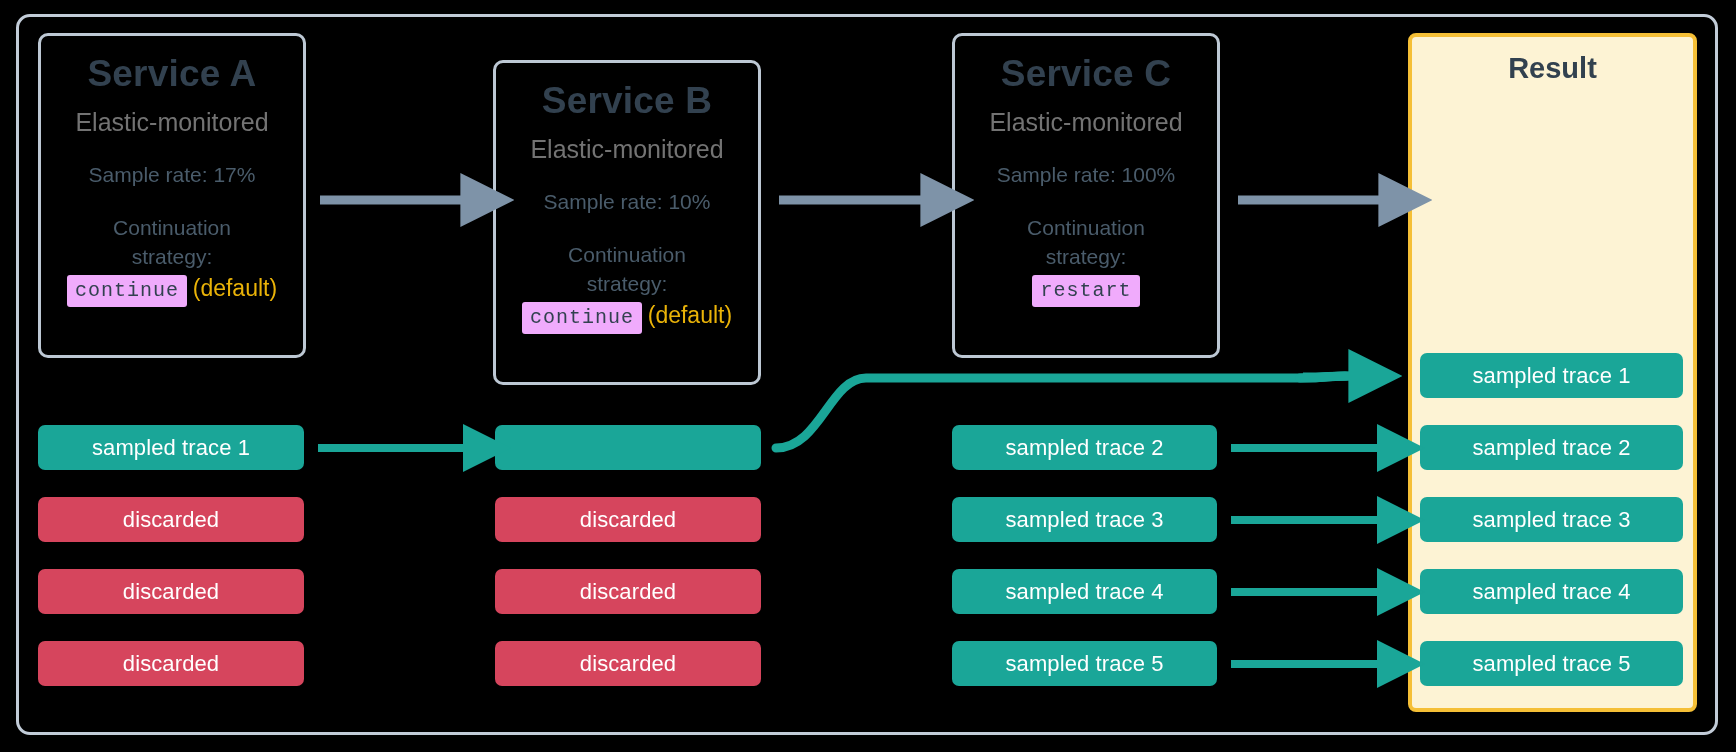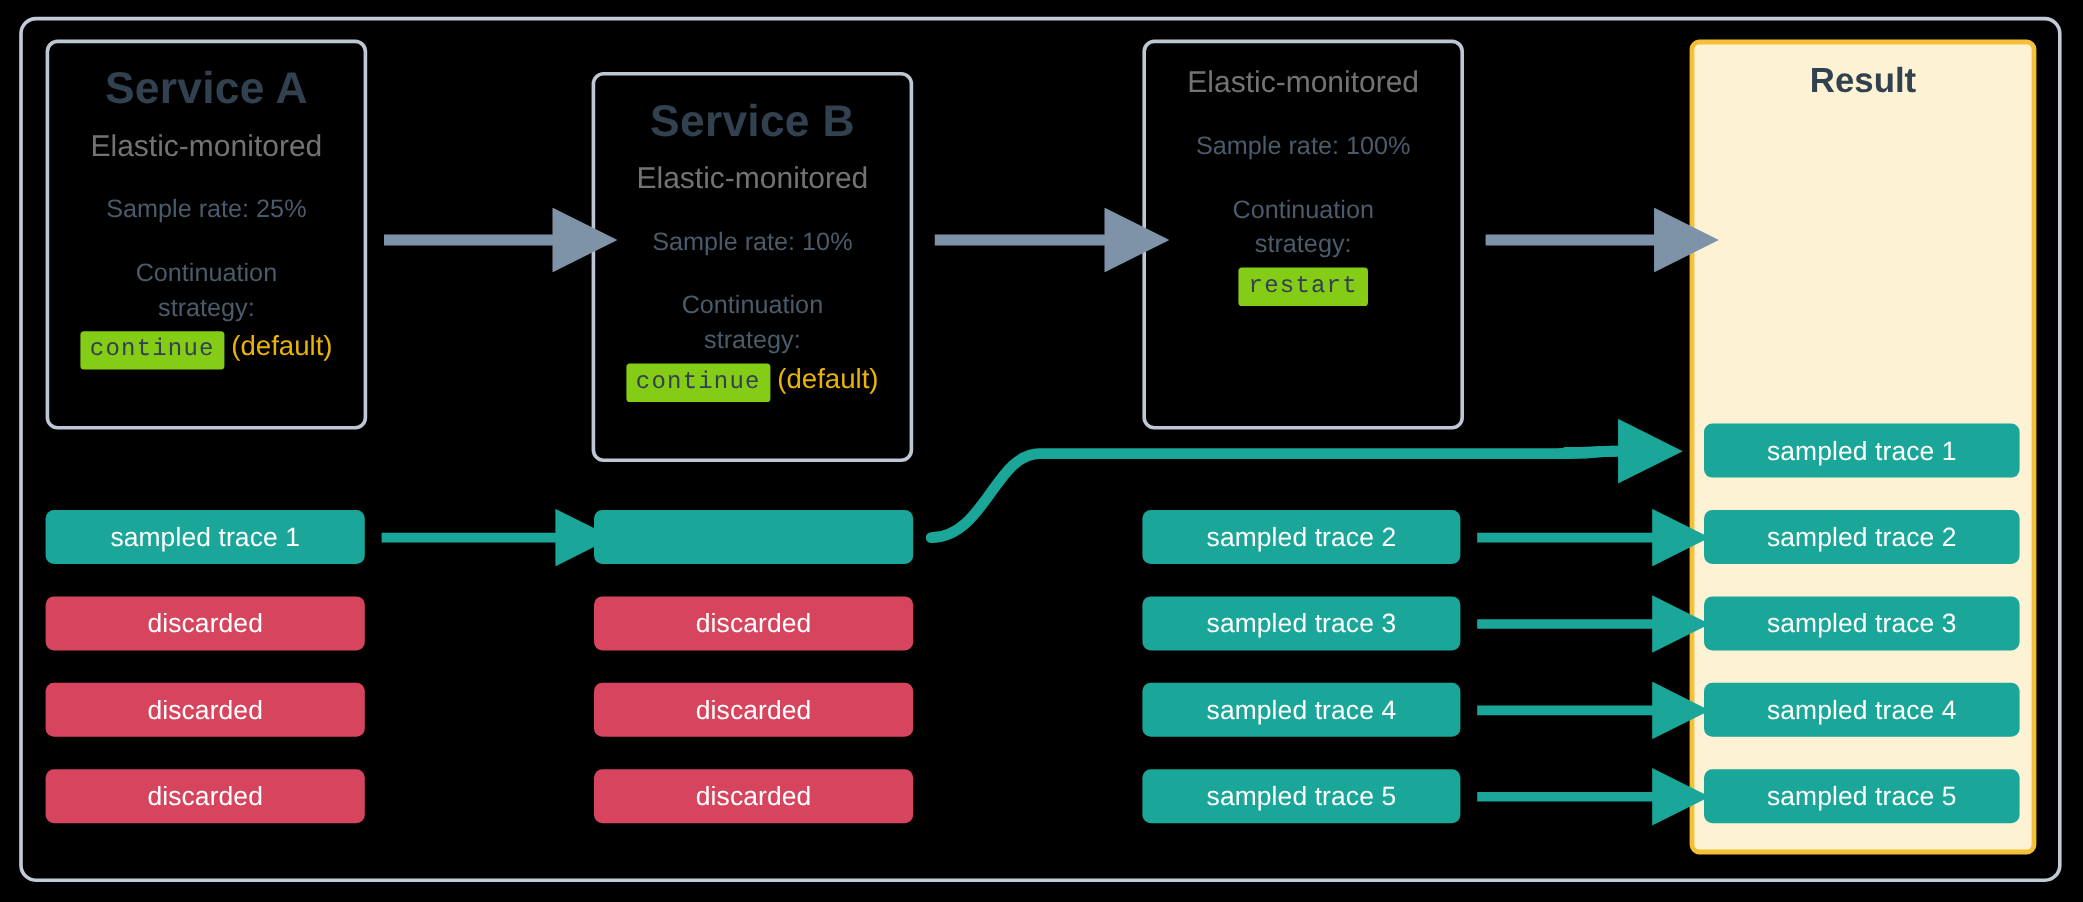--- a/index.html
+++ b/index.html
@@ -62,21 +62,21 @@
     margin-bottom: 26px;
   }
   .service-strategy {
     font-size: 21px;
     color: #4a5c6b;
     line-height: 1.35;
     padding: 0 16px;
   }
   .code-chip {
     display: inline-block;
-    background: #84cc16;
+    background: #f0abfc;
     color: #32414f;
     font-family: "Liberation Mono", "DejaVu Sans Mono", monospace;
     font-size: 20px;
     letter-spacing: 1px;
     padding: 2px 8px 3px;
     border-radius: 3px;
     vertical-align: baseline;
   }
   .strategy-line {
     display: block;
@@ -137,21 +137,21 @@
 </head>
 <body>
 
 <div id="canvas">
 
   <div class="frame"></div>
 
   <div class="service-box" style="left:38px; top:33px; width:268px; height:325px;">
     <div class="service-title">Service A</div>
     <div class="service-sub">Elastic-monitored</div>
-    <div class="service-rate">Sample rate: 25%</div>
+    <div class="service-rate">Sample rate: 17%</div>
     <div class="service-strategy">
       <span>Continuation</span><br>
       <span>strategy:</span>
       <span class="strategy-line">
         <span class="code-chip">continue</span>
         <span class="strategy-default">(default)</span>
       </span>
     </div>
   </div>
 
@@ -163,20 +163,21 @@
       <span>Continuation</span><br>
       <span>strategy:</span>
       <span class="strategy-line">
         <span class="code-chip">continue</span>
         <span class="strategy-default">(default)</span>
       </span>
     </div>
   </div>
 
   <div class="service-box" style="left:952px; top:33px; width:268px; height:325px;">
+    <div class="service-title">Service C</div>
     <div class="service-sub">Elastic-monitored</div>
     <div class="service-rate">Sample rate: 100%</div>
     <div class="service-strategy">
       <span>Continuation</span><br>
       <span>strategy:</span>
       <span class="strategy-line">
         <span class="code-chip">restart</span>
         <span class="strategy-default"></span>
       </span>
     </div>

